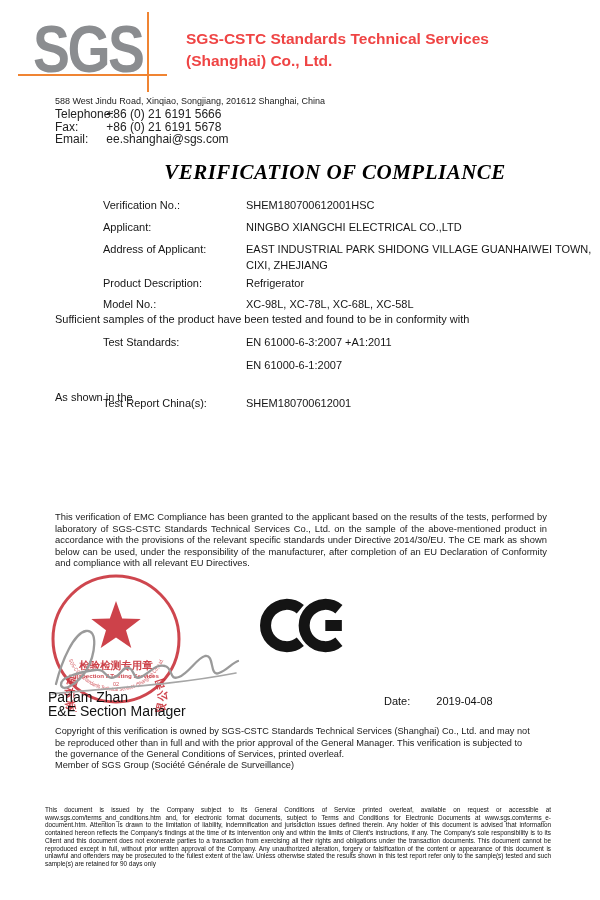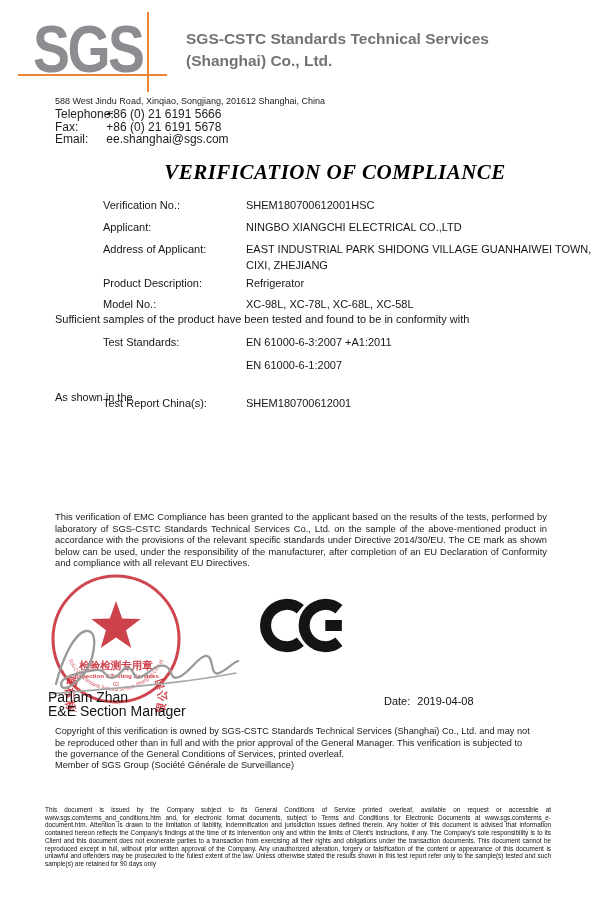--- a/index.html
+++ b/index.html
@@ -12,21 +12,21 @@
   .logo-text {
     position:absolute; left:33px; top:16px;
     font-size:66px; font-weight:700; line-height:1;
     letter-spacing:-3px; color:#8b8d90;
     transform:scaleX(0.84); transform-origin:left top;
   }
   .logo-vline { position:absolute; left:147px; top:12px; width:2px; height:80px; background:#f08432; }
   .logo-hline { position:absolute; left:18px; top:74px; width:149px; height:2px; background:#f08432; }
   .company-name {
     position:absolute; left:186px; top:28px;
-    font-size:15.5px; font-weight:700; line-height:22px; color:#737373;
+    font-size:15.5px; font-weight:700; line-height:22px; color:#ef4444;
   }
   .address-line { position:absolute; left:55px; top:96px; font-size:9px; color:#222; }
   .contacts { position:absolute; left:55px; top:108px; font-size:12px; line-height:12.6px; color:#222; }
   .contact-label { display:inline-block; width:48px; }
   
   .doc-title {
     position:absolute; left:0; top:160px; width:100%; text-align:center;
     font-family:"Liberation Serif","DejaVu Serif",serif;
     font-weight:700; font-style:italic; font-size:21px; letter-spacing:0.5px; color:#000;margin-left:35px;
   }
@@ -40,21 +40,21 @@
   .emc-para {
     position:absolute; left:55px; top:511px; width:492px;
     font-size:9.4px; line-height:11.6px; text-align:justify; color:#1a1a1a;
   }
   
   .stamp { position:absolute; left:45px; top:570px; width:142px; height:142px; }
   .signature-svg { position:absolute; left:46px; top:620px; width:198px; height:82px; }
   .ce-mark { position:absolute; left:260px; top:597px; width:92px; height:57px; }
   .sig-block { position:absolute; left:48px; top:690px; width:165px; font-size:14px; line-height:14px; color:#111; }
   .date-block { position:absolute; left:384px; top:695px; font-size:11px; color:#111; }
-  .date-block .date-label { margin-right:7px; }
+  .date-block .date-label { margin-right:26px; }
   
   .copyright {
     position:absolute; left:55px; top:726px; width:480px;
     font-size:9.2px; line-height:11.5px; color:#1a1a1a;
   }
   .member { position:absolute; left:55px; top:760px; width:505px; text-align:left; font-size:9.2px; color:#1a1a1a; }
   .footer-print {
     position:absolute; left:45px; top:806px; width:506px;
     font-size:6.4px; line-height:7.7px; text-align:justify; color:#111;
   }

